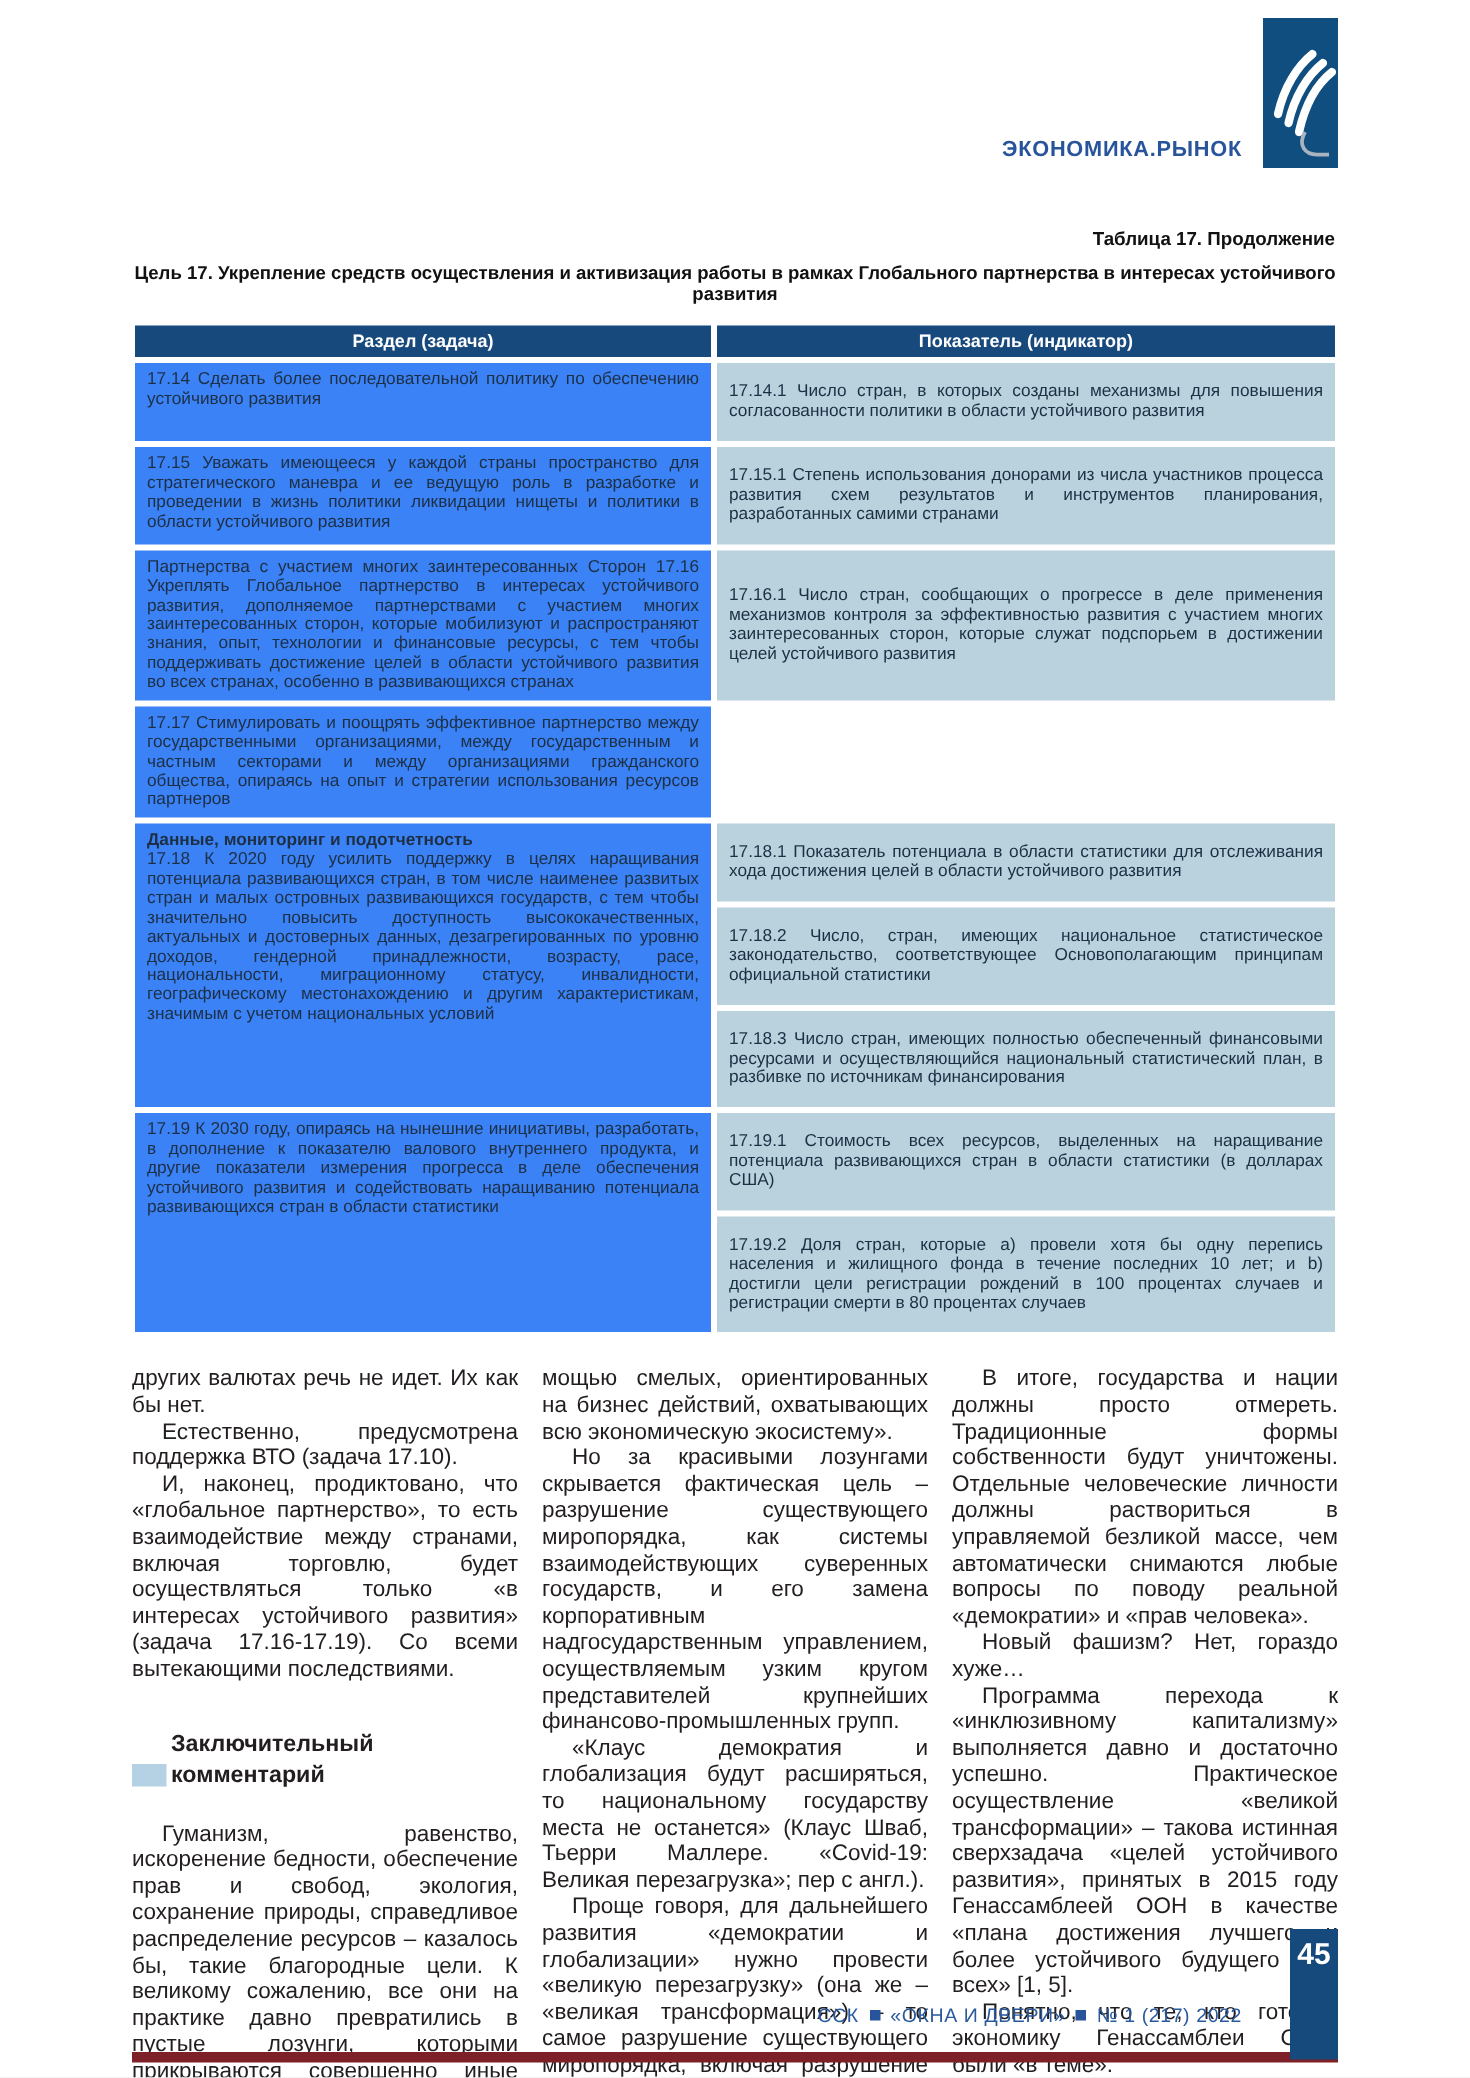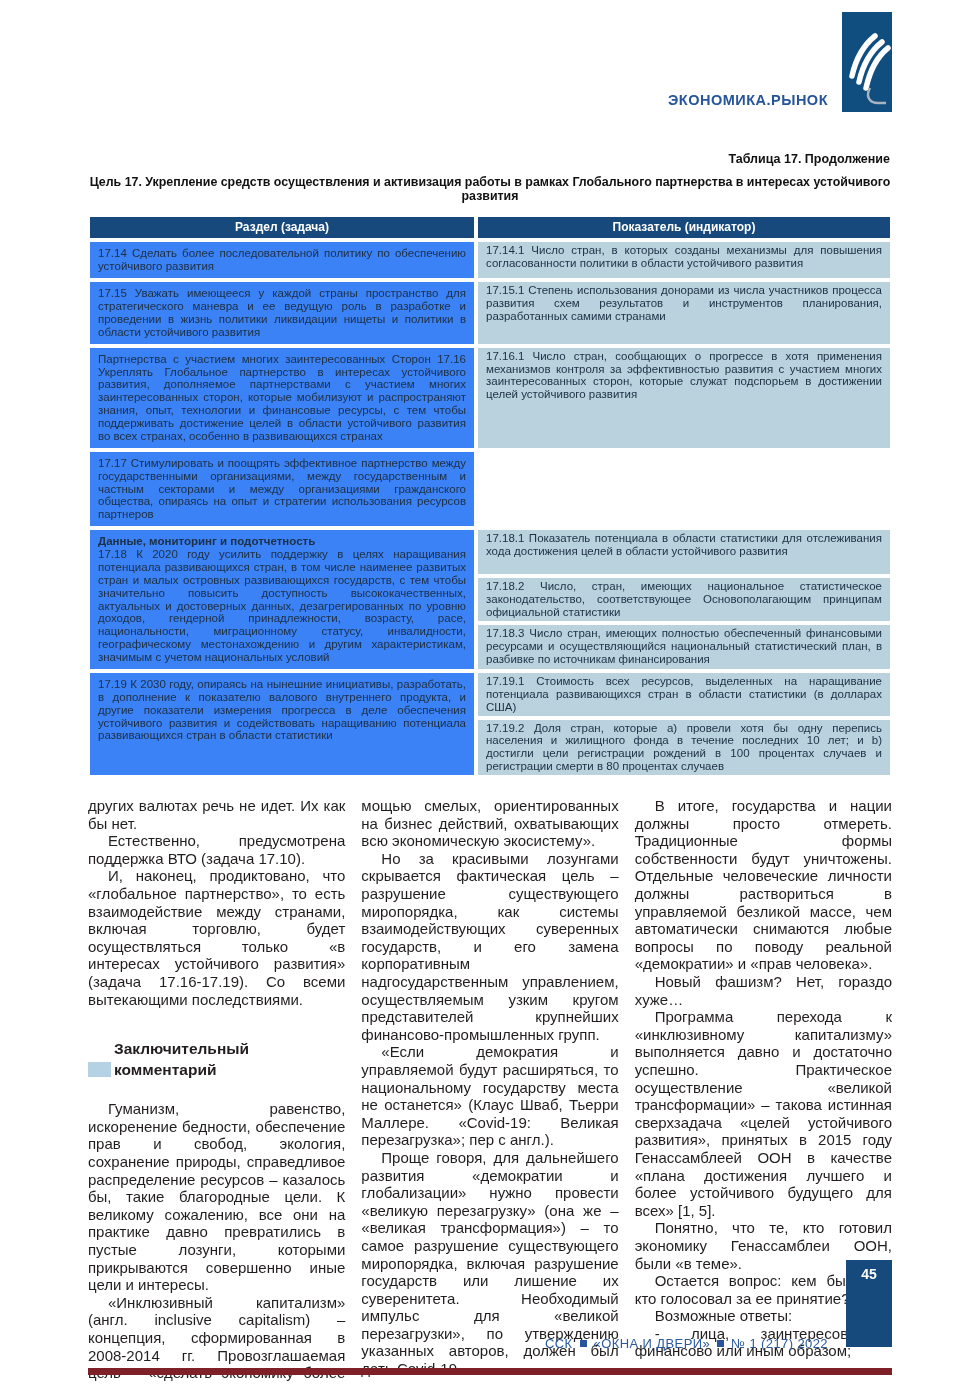--- a/index.html
+++ b/index.html
@@ -34,22 +34,22 @@
   }
   .th.left { width:48%; }
   .th.right { flex:1; }
   .trow { display:flex; gap:4px; margin-top:4px; align-items:stretch; }
   .tcell-left {
     width:48%; background:#3b82f6; padding:5px 8px; text-align:justify;
   }
   .tcell-left .cell-heading { font-weight:bold; text-align:left; }
   .tright { flex:1; display:flex; flex-direction:column; gap:4px; }
   .tcell-right {
-    background:#b9d2de; padding:2px 8px; flex:1;
-    display:flex; align-items:flex-start; text-align:justify;
+    background:#b9d2de; padding:13px 8px; flex:1;
+    display:flex; align-items:center; text-align:justify;
   }
   
   .article {
     margin:22px 88px 0; display:flex; gap:16px;
     font-size:15px; line-height:17.6px; text-align:justify; color:#221e1f;
   }
   .acol { flex:1; min-width:0; }
   .acol p { text-indent:20px; margin:0; }
   .acol p.noindent { text-indent:0; }
   .concl {
@@ -63,22 +63,22 @@
   
   .footer-line {
     position:absolute; top:1336px; right:152px;
     color:#2a5a9e; font-size:13px; letter-spacing:.4px; white-space:nowrap;
   }
   .sq {
     display:inline-block; width:7px; height:7px; background:#27549b;
     margin:0 7px; vertical-align:1px;
   }
   .pagebox {
-    position:absolute; top:1260px; right:88px; width:46px; height:87px;
-    background:#16497c; color:#fff; font-weight:bold; font-size:14px;
+    position:absolute; top:1286px; right:88px; width:32px; height:87px;
+    background:#16497c; color:#fff; font-weight:bold; font-size:20px;
     text-align:center; padding-top:6px; z-index:2;
   }
   .bottom-rule {
     position:absolute; top:1368px; left:88px; width:804px; height:7px;
     background:#7d2027; z-index:1;
   }
 </style>
 </head>
 <body>
 
@@ -121,21 +121,21 @@
         <div class="tcell-right">
             <span>17.15.1 Степень использования донорами из числа участников процесса развития схем результатов и инструментов планирования, разработанных самими странами</span>
           </div>
       </div>
     </div>
 
     <div class="trow">
       <div class="tcell-left">Партнерства с участием многих заинтересованных Сторон 17.16 Укреплять Глобальное партнерство в интересах устойчивого развития, дополняемое партнерствами с участием многих заинтересованных сторон, которые мобилизуют и распространяют знания, опыт, технологии и финансовые ресурсы, с тем чтобы поддерживать достижение целей в области устойчивого развития во всех странах, особенно в развивающихся странах</div>
       <div class="tright">
         <div class="tcell-right">
-            <span>17.16.1 Число стран, сообщающих о прогрессе в хотя применения механизмов контроля за эффективностью развития с участием многих заинтересованных сторон, которые служат подспорьем в достижении целей устойчивого развития</span>
+            <span>17.16.1 Число стран, сообщающих о прогрессе в деле применения механизмов контроля за эффективностью развития с участием многих заинтересованных сторон, которые служат подспорьем в достижении целей устойчивого развития</span>
           </div>
       </div>
     </div>
 
     <div class="trow">
       <div class="tcell-left">17.17 Стимулировать и поощрять эффективное партнерство между государственными организациями, между государственным и частным секторами и между организациями гражданского общества, опираясь на опыт и стратегии использования ресурсов партнеров</div>
     </div>
 
     <div class="trow">
       <div class="tcell-left">
@@ -179,21 +179,21 @@
         <span>Заключительный</span><br>
         <span>комментарий</span>
       </h3>
       <p>Гуманизм, равенство, искоренение бедности, обеспечение прав и свобод, экология, сохранение природы, справедливое распределение ресурсов – казалось бы, такие благородные цели. К великому сожалению, все они на практике давно превратились в пустые лозунги, которыми прикрываются совершенно иные цели и интересы.</p>
       <p>«Инклюзивный капитализм» (англ. inclusive capitalism) – концепция, сформированная в 2008-2014 гг. Провозглашаемая цель – «сделать экономику более инклюзивной и устойчивой с по-</p>
     </div>
 
     <div class="acol">
       <p class="noindent">мощью смелых, ориентированных на бизнес действий, охватывающих всю экономическую экосистему».</p>
       <p>Но за красивыми лозунгами скрывается фактическая цель – разрушение существующего миропорядка, как системы взаимодействующих суверенных государств, и его замена корпоративным надгосударственным управлением, осуществляемым узким кругом представителей крупнейших финансово-промышленных групп.</p>
-      <p>«Если демократия и управляемой будут расширяться, то национальному государству места не останется» (Клаус Шваб, Тьерри Маллере. «Covid-19: Великая перезагрузка»; пер с англ.).</p>
+      <p>«Клаус демократия и глобализация будут расширяться, то национальному государству места не останется» (Клаус Шваб, Тьерри Маллере. «Covid-19: Великая перезагрузка»; пер с англ.).</p>
       <p>Проще говоря, для дальнейшего развития «демократии и глобализации» нужно провести «великую перезагрузку» (она же – «великая трансформация») – то самое разрушение существующего миропорядка, включая разрушение государств или лишение их суверенитета. Необходимый импульс для «великой перезагрузки», по утверждению указанных авторов, должен был дать Covid-19.</p>
     </div>
 
     <div class="acol">
       <p>В итоге, государства и нации должны просто отмереть. Традиционные формы собственности будут уничтожены. Отдельные человеческие личности должны раствориться в управляемой безликой массе, чем автоматически снимаются любые вопросы по поводу реальной «демократии» и «прав человека».</p>
       <p>Новый фашизм? Нет, гораздо хуже…</p>
       <p>Программа перехода к «инклюзивному капитализму» выполняется давно и достаточно успешно. Практическое осуществление «великой трансформации» – такова истинная сверхзадача «целей устойчивого развития», принятых в 2015 году Генассамблеей ООН в качестве «плана достижения лучшего и более устойчивого будущего для всех» [1, 5].</p>
       <p>Понятно, что те, кто готовил экономику Генассамблеи ООН, были «в теме».</p>
       <p>Остается вопрос: кем были те, кто голосовал за ее принятие?</p>
       <p>Возможные ответы:</p>

